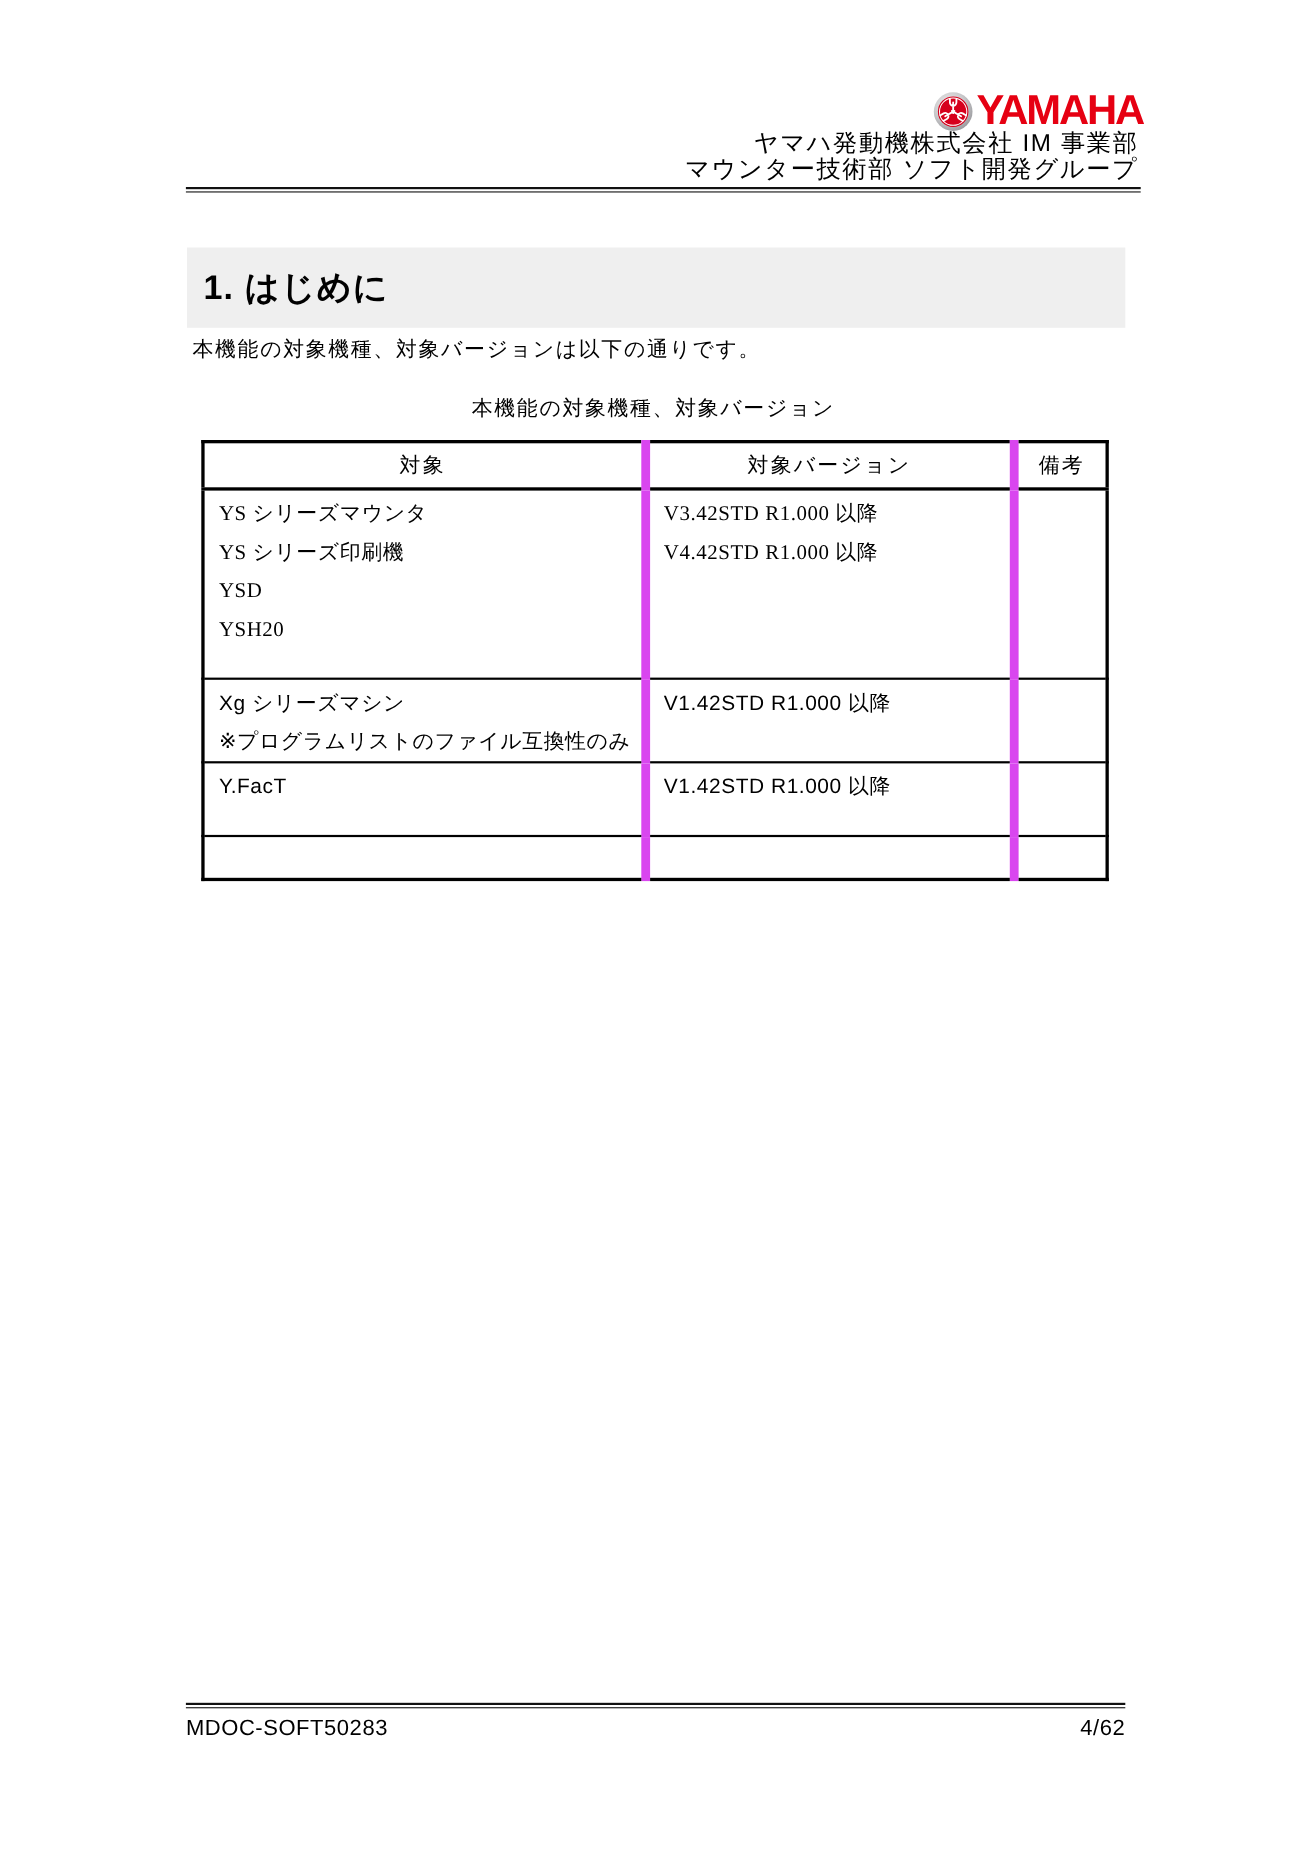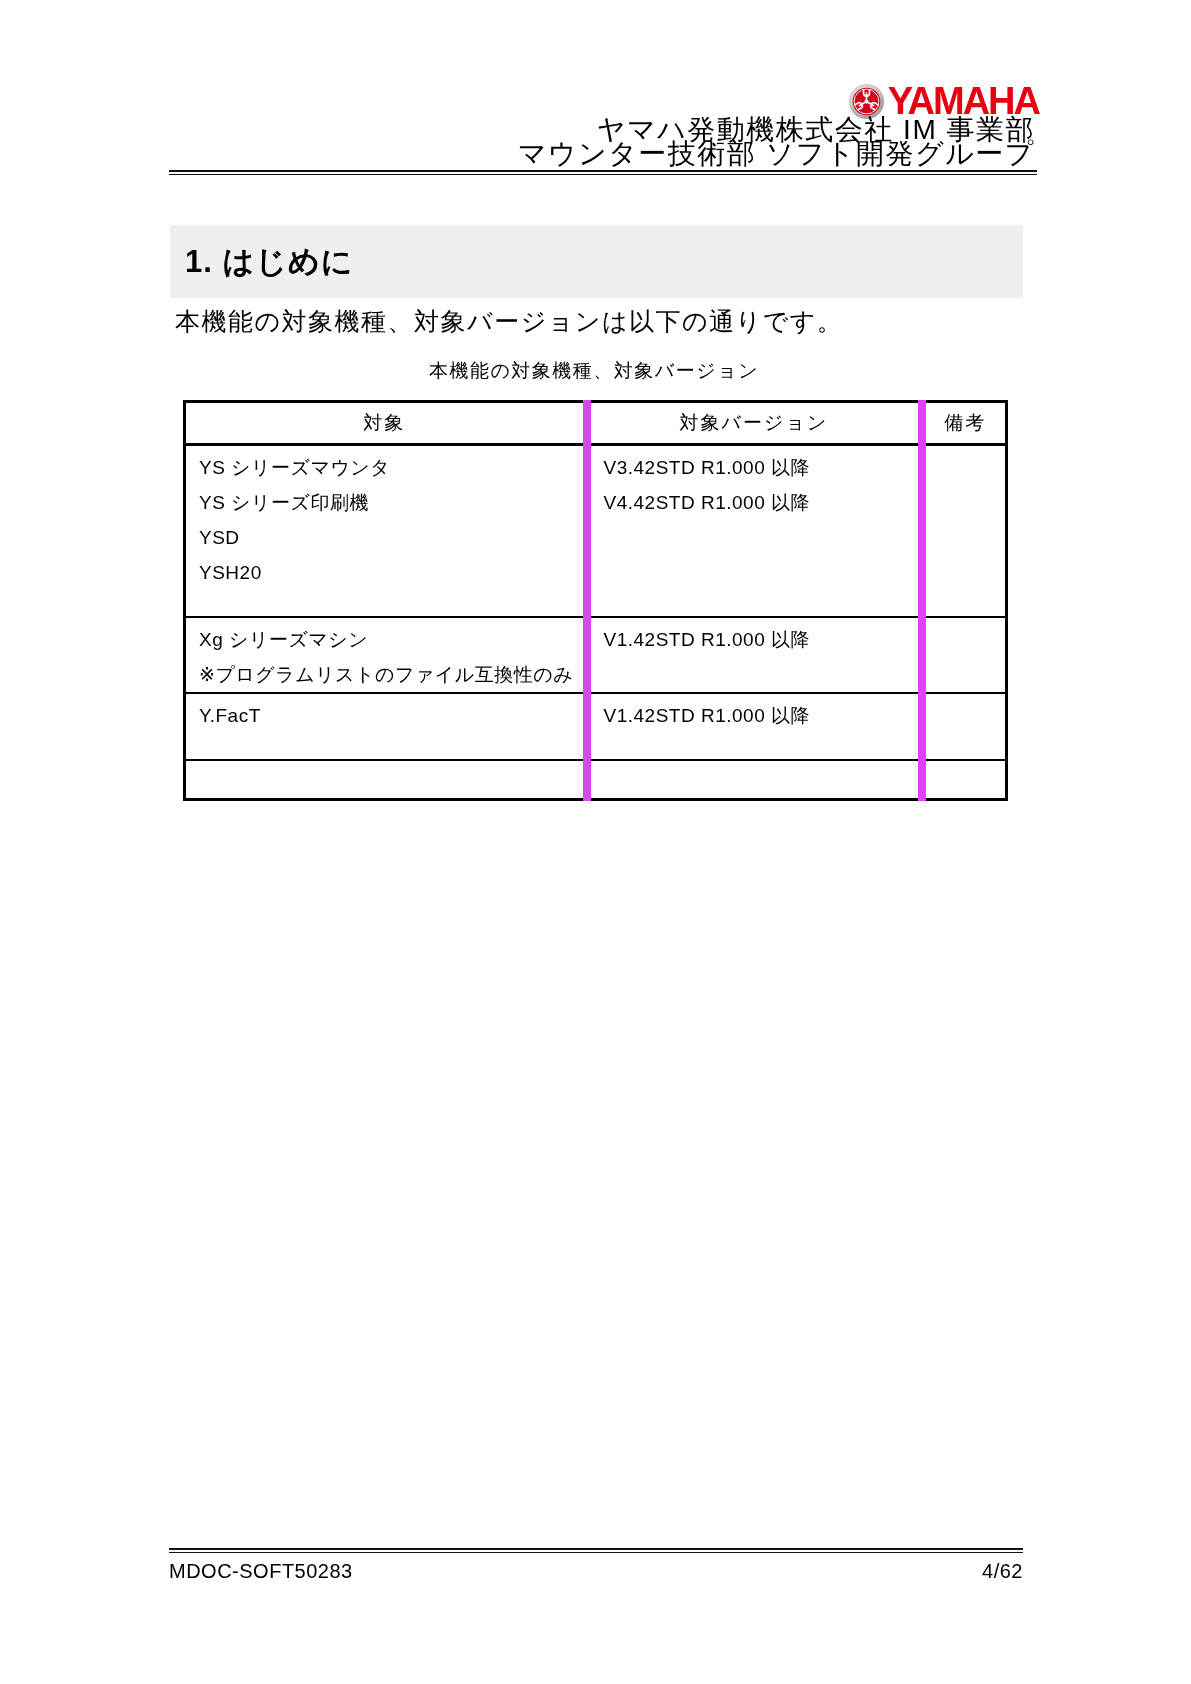--- a/index.html
+++ b/index.html
@@ -4,42 +4,42 @@
 <style>
   html,body{margin:0;padding:0;background:#fff;}
   #page{
     position:relative;width:1191px;height:1684px;background:#ffffff;overflow:hidden;
     font-family:"Liberation Sans","DejaVu Sans",sans-serif;color:#000;
   }
   
   .logo-row{position:absolute;top:83px;right:152px;display:flex;align-items:center;gap:3px;}
   .logo-mark{width:37px;height:37px;display:block;}
   .logo-text{font-size:38px;font-weight:bold;color:#e60012;letter-spacing:-2px;line-height:37px;}
-  .company{position:absolute;top:118px;right:156px;text-align:right;font-size:28px;line-height:24px;letter-spacing:1.5px;}
+  .company{position:absolute;top:118px;right:156px;text-align:right;font-size:22px;line-height:24px;letter-spacing:1.5px;}
   .header-rule{position:absolute;top:170px;left:169px;width:868px;height:2px;
     border-top:2px solid #111;border-bottom:1px solid #111;}
   
   .section-bar{position:absolute;top:225px;left:170px;width:853px;height:73px;background:#efefef;}
   .section-heading{font-size:31px;font-weight:bold;line-height:73px;padding-left:15px;letter-spacing:1px;}
   
-  .intro{position:absolute;top:305px;left:175px;font-size:25px;letter-spacing:1.5px;}
+  .intro{position:absolute;top:305px;left:175px;font-size:19px;letter-spacing:1.5px;}
   .table-caption{position:absolute;top:358px;left:183px;width:822px;text-align:center;font-size:19px;letter-spacing:1.5px;}
   
   .spec-table{position:absolute;top:400px;left:183px;width:822px;border-collapse:collapse;table-layout:fixed;
     border:3px solid #000;font-size:19px;}
   .spec-table col.c1{width:402px;}
   .spec-table col.c2{width:335px;}
   .spec-table col.c3{width:85px;}
   .spec-table thead tr{height:43px;border-bottom:3px solid #000;}
   .spec-table th{font-weight:normal;text-align:center;vertical-align:middle;letter-spacing:2px;padding:0;}
   .spec-table td{vertical-align:top;line-height:35px;padding:4px 6px 0 13px;overflow:hidden;}
   .spec-table th+th,.spec-table td+td{border-left:8px solid #d946ef;}
   .spec-table tbody tr{border-bottom:2px solid #000;}
   .spec-table tbody tr:last-child{border-bottom:none;}
-  .spec-table tbody tr:nth-child(1){height:172px;}
+  .spec-table tbody tr:nth-child(1){height:172px;font-family:Liberation Serif, serif;}
   .spec-table tbody tr:nth-child(2){height:66px;}
   .spec-table tbody tr:nth-child(3){height:67px;}
   .spec-table tbody tr:nth-child(4){height:40px;}
   .spec-table tbody tr:nth-child(5){height:60px;}
   .spec-table tbody tr:nth-child(6){height:33px;}
   .cell-line{display:block;letter-spacing:0.5px;}
   
   .footer-rule{position:absolute;top:1548px;left:169px;width:854px;height:2px;
     border-top:2px solid #111;border-bottom:1px solid #111;}
   .footer-row{position:absolute;top:1558px;left:169px;width:854px;display:flex;justify-content:space-between;

